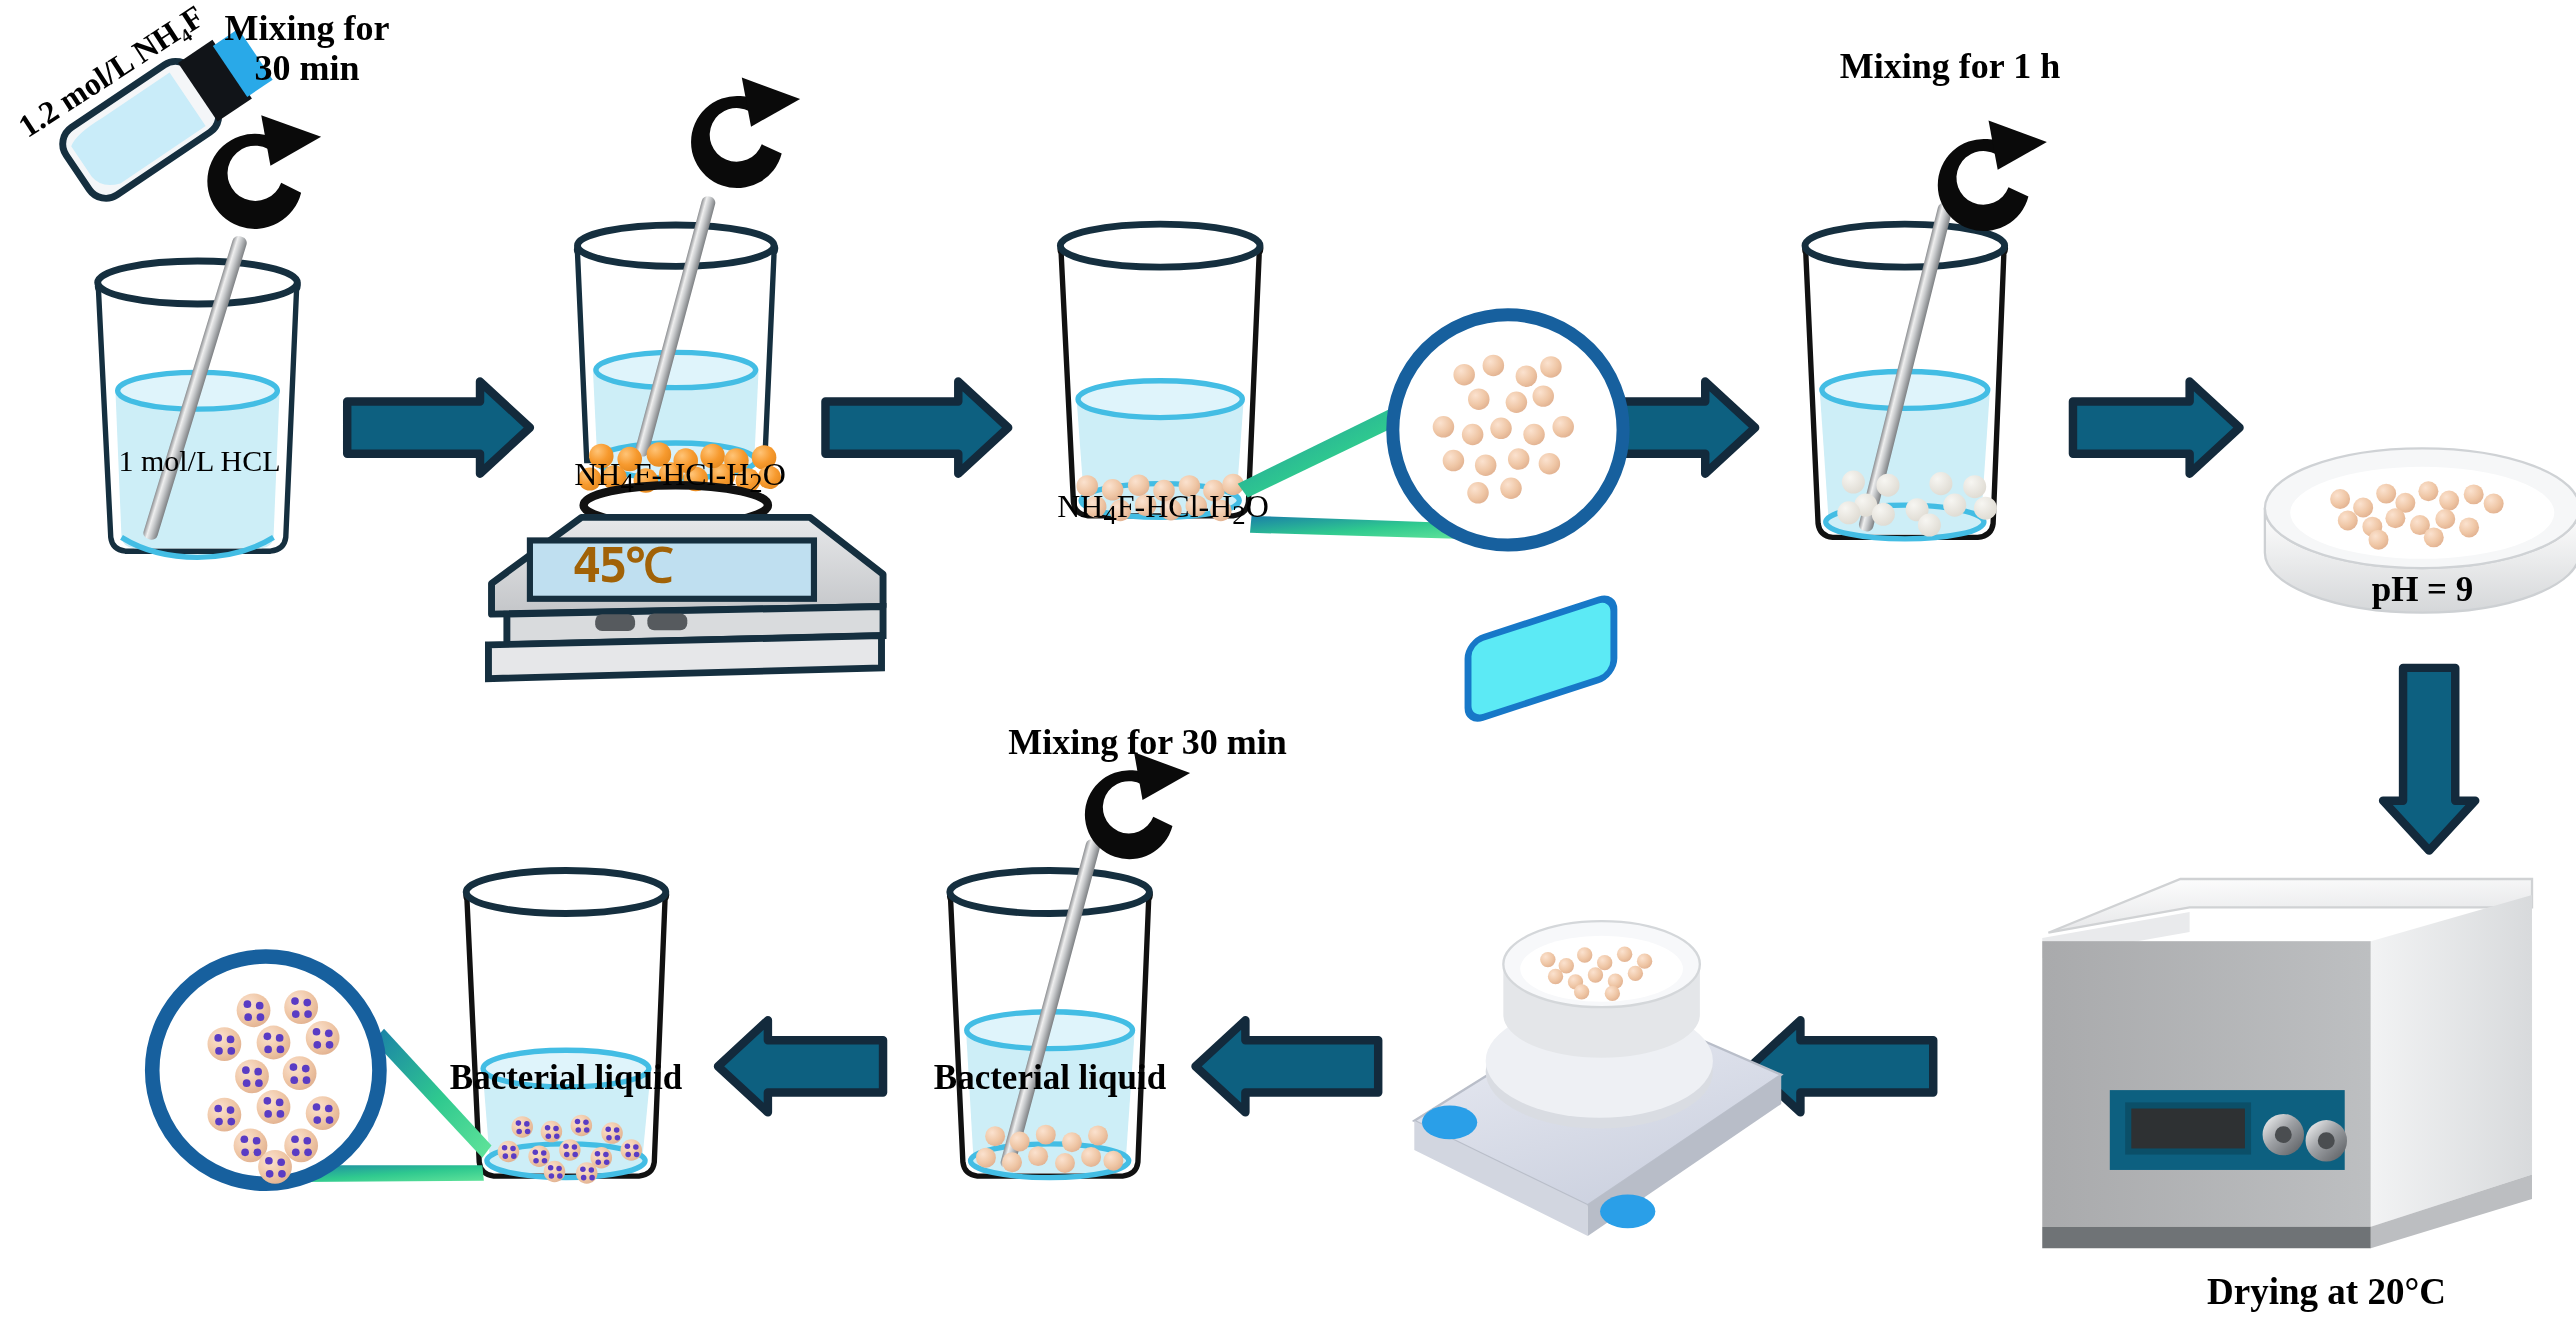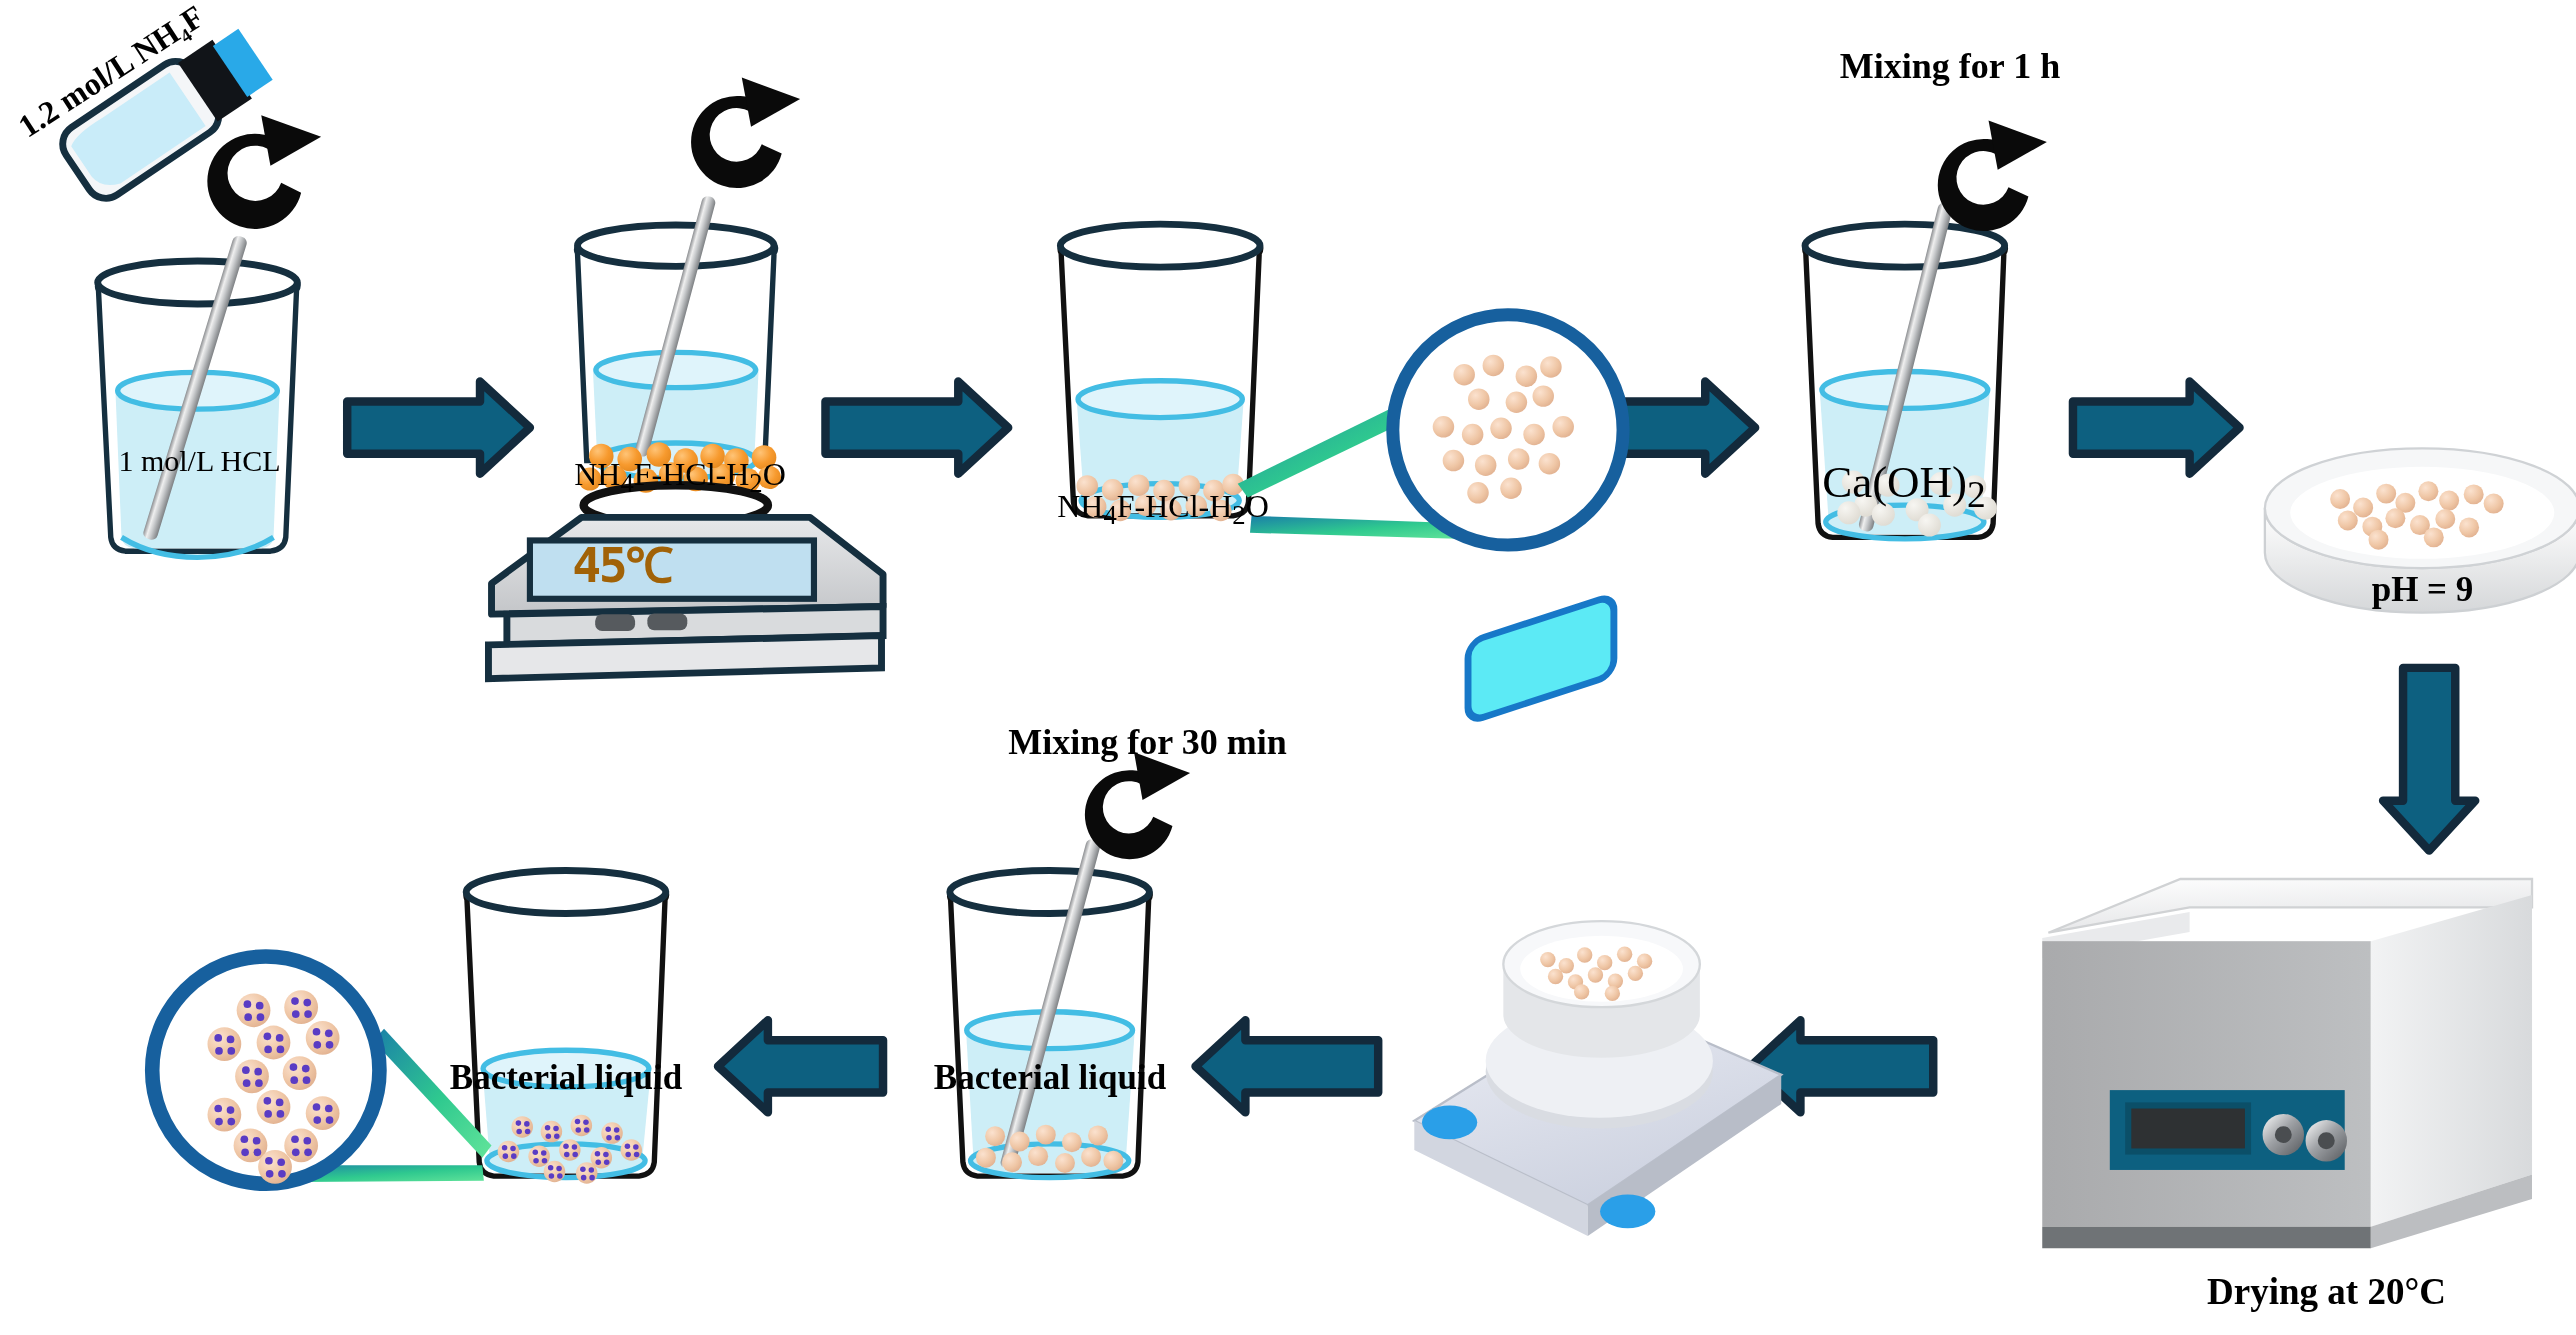--- a/index.html
+++ b/index.html
@@ -510,37 +510,36 @@
             <circle cx="366" cy="1514" r="5" fill="#5a3cc4"></circle>
          <circle cx="351" cy="1529" r="5" fill="#5a3cc4"></circle>
             <circle cx="367" cy="1529" r="5" fill="#5a3cc4"></circle>
           </g>
     </g>
   </g>
 </svg>
 
 <div class="lbl" style="left:-15.4px;top:54px;width:253px;font-size:32px;transform:rotate(-33deg);">1.2 mol/L NH₄F</div>
 
+<div class="lbl" style="left:192px;top:7.7px;width:230px;font-size:36px;">Mixing for
+30 min</div>
 
 
 <div class="lbl" style="left:1789px;top:46px;width:322px;font-size:36px;">Mixing for 1 h</div>
 
 <div class="lbl" style="left:88px;top:444px;width:223px;font-size:30px;font-weight:normal;">1 mol/L HCL</div>
 
 <div class="lbl" style="left:561px;top:421px;width:238px;font-size:32px;font-weight:normal;">
   <span>NH</span><sub>4</sub><span>F-HCl-H</span><sub>2</sub><span>O</span>
 </div>
 
 <div class="lbl" style="left:1040px;top:453px;width:246px;font-size:32px;font-weight:normal;">
   <span>NH</span><sub>4</sub><span>F-HCl-H</span><sub>2</sub><span>O</span>
 </div>
 
-<div class="lbl" style="left:1789px;top:407px;width:230px;font-size:45px;font-weight:normal;">
-  <span>Ca(OH)</span><sub>2</sub>
-</div>
 
 <div class="lbl" style="left:537px;top:539px;width:169px;font-size:48px;color:#a16207;
             font-family:'DejaVu Sans Mono',monospace;letter-spacing:-2.3px;">45℃</div>
 
 <div class="lbl" style="left:2311px;top:570px;width:223px;font-size:35px;">pH = 9</div>
 
 <div class="lbl" style="left:2142px;top:1271px;width:369px;font-size:37px;">Drying at 20°C</div>
 
 <div class="lbl" style="left:971px;top:722px;width:353px;font-size:36px;">Mixing for 30 min</div>
 

